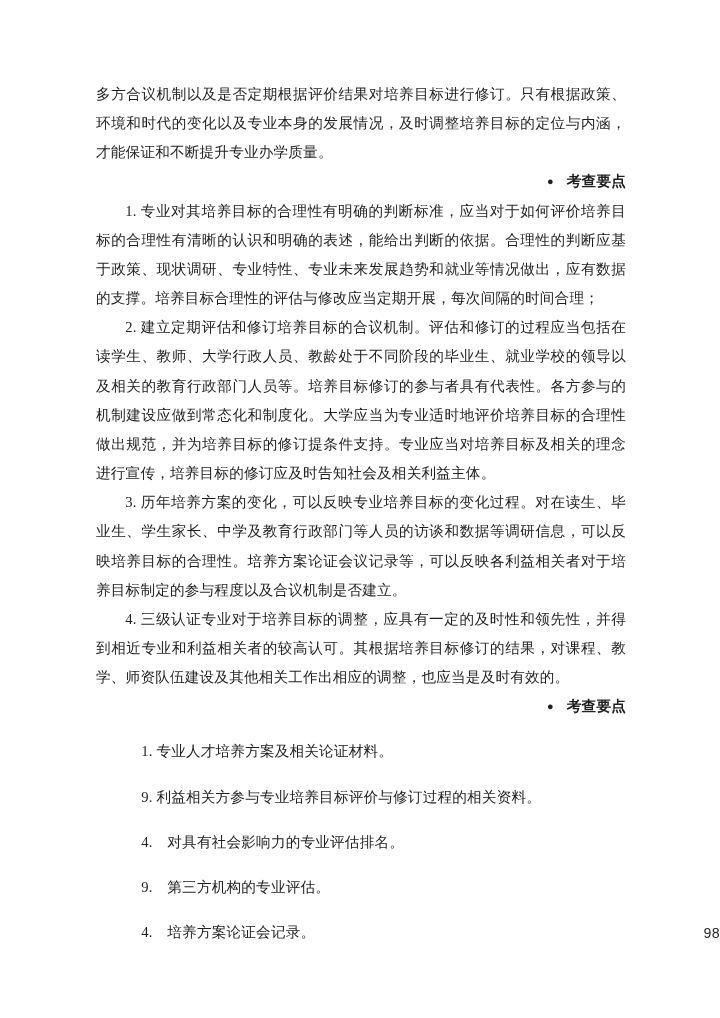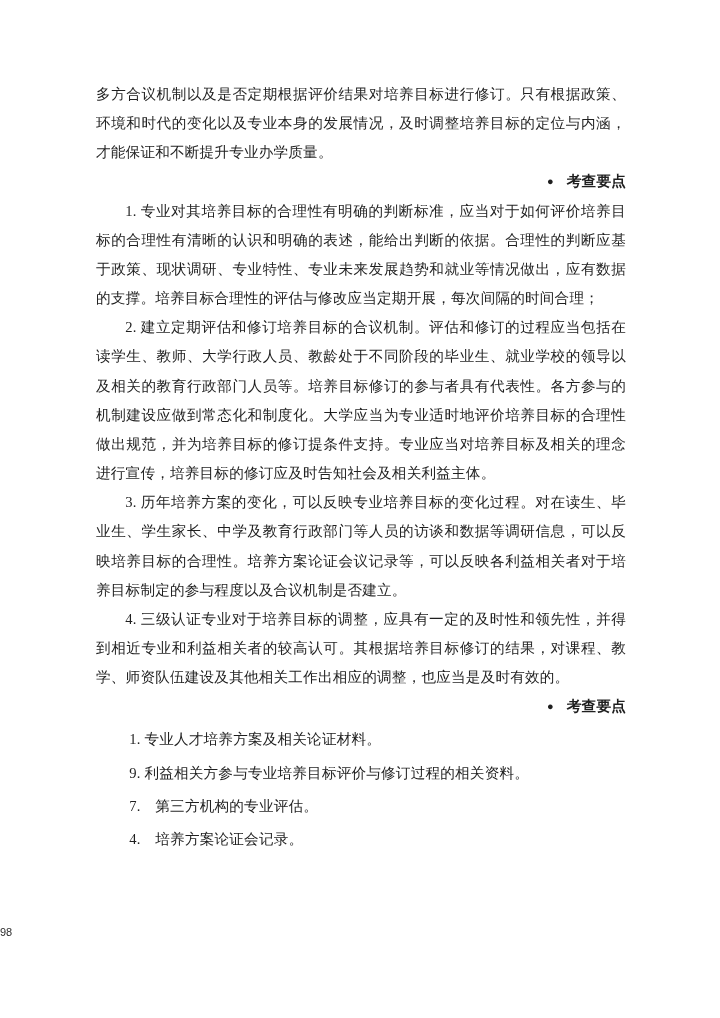--- a/index.html
+++ b/index.html
@@ -39,32 +39,32 @@
     padding-left: 44px;
     text-align: right;
   }
   .bullet {
     display: inline-block;
     font-size: 11px;
     margin-right: 13px;
     vertical-align: 1px;
   }
   .list-item {
-    margin: 4px;
+    margin: 16px;
     text-indent: 2em;
     white-space: pre-wrap;
   }
   .page-number {
     position: absolute;
     left: 0;
     right: 0;
     top: 926px;
-    text-align: left;
-    font-family: Liberation Sans, sans-serif;
-    font-size: 11px;
+    text-align: right;
+    font-family: Liberation Mono, monospace;
+    font-size: 14px;
     color: #2b2b2b;
   }
 </style>
 </head>
 <body>
 
 <div class="page">
   <div class="content">
 
     <p class="para no-indent">多方合议机制以及是否定期根据评价结果对培养目标进行修订。只有根据政策、环境和时代的变化以及专业本身的发展情况，及时调整培养目标的定位与内涵，才能保证和不断提升专业办学质量。</p>
@@ -83,21 +83,22 @@
 
     <div class="section-heading">
       <span class="bullet">●</span><span>考查要点</span>
     </div>
 
     <p class="list-item">1. 专业人才培养方案及相关论证材料。</p>
 
 
     <p class="list-item">9. 利益相关方参与专业培养目标评价与修订过程的相关资料。</p>
 
+    <p class="list-item">4.　对具有社会影响力的专业评估排名。</p>
 
-    <p class="list-item">7.　第三方机构的专业评估。</p>
+    <p class="list-item">9.　第三方机构的专业评估。</p>
 
     <p class="list-item">4.　培养方案论证会记录。</p>
 
   </div>
 
   <div class="page-number">98</div>
 </div>
 
 </body></html>

